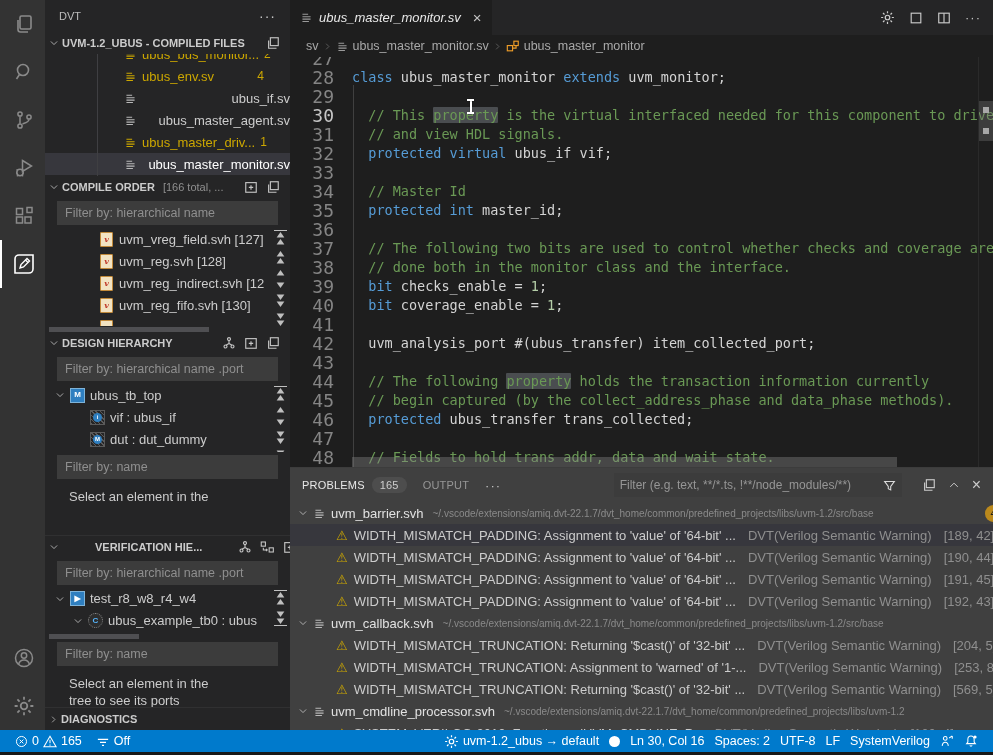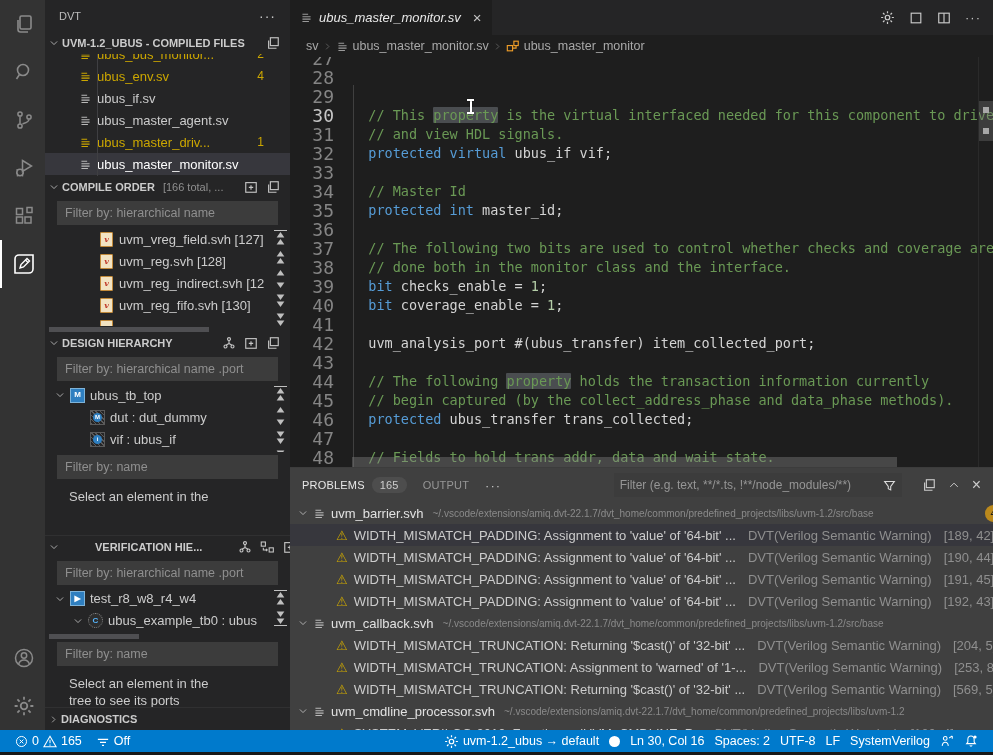--- a/index.html
+++ b/index.html
@@ -20,21 +20,21 @@
   .sb-title .more{margin-left:auto;color:#c5c5c5;font-size:14px;letter-spacing:1px;cursor:pointer;}
   .sec-header{height:22px;flex:none;display:flex;align-items:center;gap:3px;padding:0 4px;font-weight:bold;font-size:11px;color:#cccccc;white-space:nowrap;overflow:hidden;}
   .sec-header .meta{font-weight:normal;color:#8f8f8f;margin-left:5px;overflow:hidden;flex:1;}
   .sec-header .acticons{margin-left:auto;display:flex;gap:8px;color:#c5c5c5;padding-right:6px;flex:none;}
   .sec-header .acticons .ic{cursor:pointer;}
   .chev{color:#c5c5c5;display:flex;align-items:center;flex:none;}
   .filter-box{margin:3px 12px 3px 12px;flex:none;text-decoration:underline;}
   .filter-box input{width:100%;box-sizing:border-box;height:24px;background:#3c3c3c;border:none;outline:none;color:#cccccc;font-size:12.5px;padding:0 8px;font-family:"Liberation Sans",sans-serif;}
   .filter-box input::placeholder{color:#8f8f8f;}
   .list{position:relative;overflow:hidden;flex:none;}
-  .file-row{height:22px;display:flex;align-items:center;gap:5px;padding-left:34px;white-space:nowrap;color:#cccccc;cursor:pointer;}
+  .file-row{height:22px;display:flex;align-items:center;gap:5px;padding-left:79px;white-space:nowrap;color:#cccccc;cursor:pointer;justify-content:space-between;}
   .file-row.warn{color:#cca700;}
   .file-row.selected{background:#37373d;color:#ffffff;}
   .file-row .num{margin-left:auto;margin-right:26px;color:#cca700;font-size:12px;}
   .guide{position:absolute;left:52px;top:0;bottom:0;width:1px;background:#3f3f42;}
   .co-row{height:22px;display:flex;align-items:center;gap:6px;padding-left:55px;white-space:nowrap;color:#cccccc;cursor:pointer;}
   .tree-row{height:22px;display:flex;align-items:center;gap:5px;white-space:nowrap;color:#cccccc;cursor:pointer;}
   .empty-msg{padding:6px 0 0 24px;color:#cccccc;font-size:13px;line-height:17px;white-space:nowrap;overflow:hidden;}
   .hsb{height:5px;margin:1px 0 0 4px;flex:none;position:relative;}
   .hsb .t{position:absolute;top:0;left:0;height:5px;background:#4f4f52;}
   .nav-col{position:absolute;right:3px;top:3px;display:flex;flex-direction:column;gap:4px;align-items:center;color:#c0c0c0;}
@@ -405,33 +405,33 @@
             </span>
             <span class="ic">
               <span class="sq-m">M</span>
             </span>
             <span>ubus_tb_top</span>
           </div>
           <div class="tree-row" style="padding-left: 28px;">
             <span style="width: 12px;"></span>
             <span class="ic">
               <span class="sq-hatch">
-                <span class="dm">M</span>
-              </span>
-            </span>
-            <span>dut : dut_dummy</span>
+                <span class="dm">i</span>
+              </span>
+            </span>
+            <span>vif : ubus_if</span>
           </div>
           <div class="tree-row" style="padding-left: 28px;">
             <span style="width: 12px;"></span>
             <span class="ic">
               <span class="sq-hatch">
-                <span class="dm">i</span>
-              </span>
-            </span>
-            <span>vif : ubus_if</span>
+                <span class="dm">M</span>
+              </span>
+            </span>
+            <span>dut : dut_dummy</span>
           </div>
           <div class="nav-col" style="top: 2px;">
             <span class="navbtn tbar">
               <svg width="9" height="6" viewBox="0 0 10 7">
                 <path d="M5 0l4.5 6.5H.5z" fill="currentColor"></path>
               </svg>
               <svg width="9" height="6" viewBox="0 0 10 7">
                 <path d="M5 0l4.5 6.5H.5z" fill="currentColor"></path>
               </svg>
             </span>
@@ -636,20 +636,21 @@
       </div>
 
       <div class="code">
         <div class="code-inner" id="code-lines">
             <div class="code-line">
               <span class="ln">27</span>
               <span class="lc"></span>
             </div>
             <div class="code-line">
               <span class="ln">28</span>
+              <span class="lc"><span class="tk k">class</span><span class="tk p"> ubus_master_monitor </span><span class="tk k">extends</span><span class="tk p"> uvm_monitor;</span></span>
             </div>
             <div class="code-line">
               <span class="ln">29</span>
               <span class="lc"></span>
             </div>
             <div class="code-line cur">
               <span class="ln">30</span>
               <span class="lc"><span class="tk c">  // This </span><span class="tk ch">property</span><span class="tk c"> is the virtual interfaced needed for this component to drive</span></span>
             </div>
             <div class="code-line">

